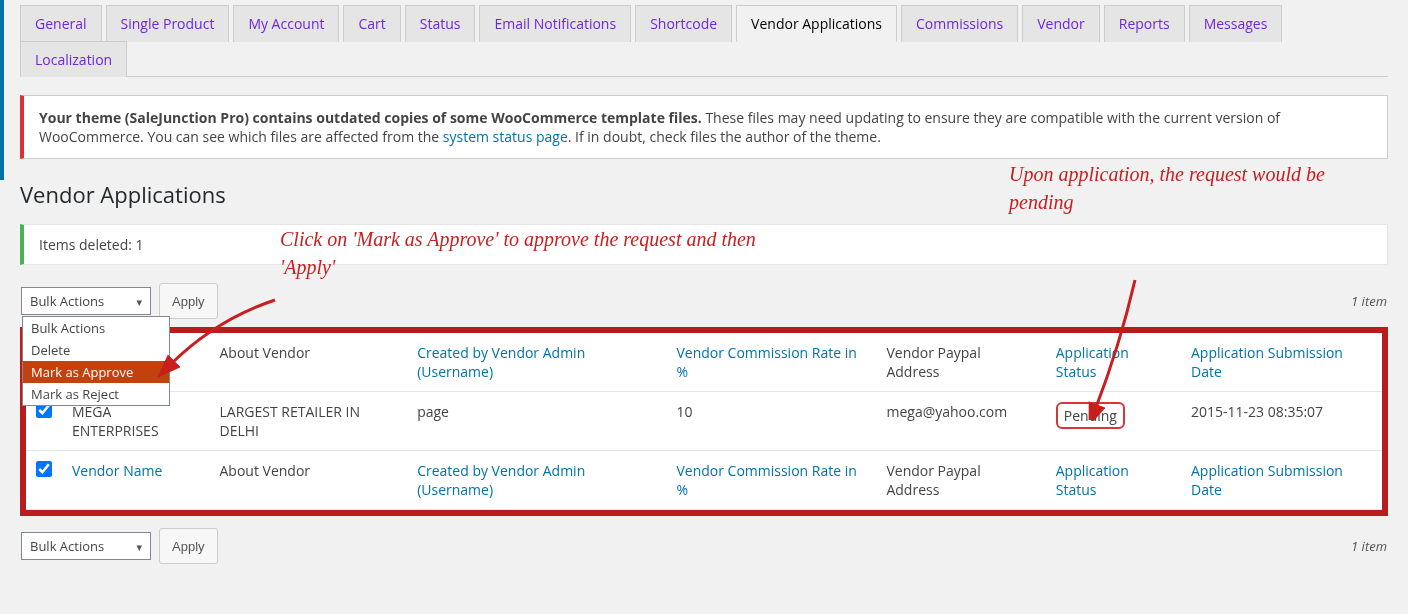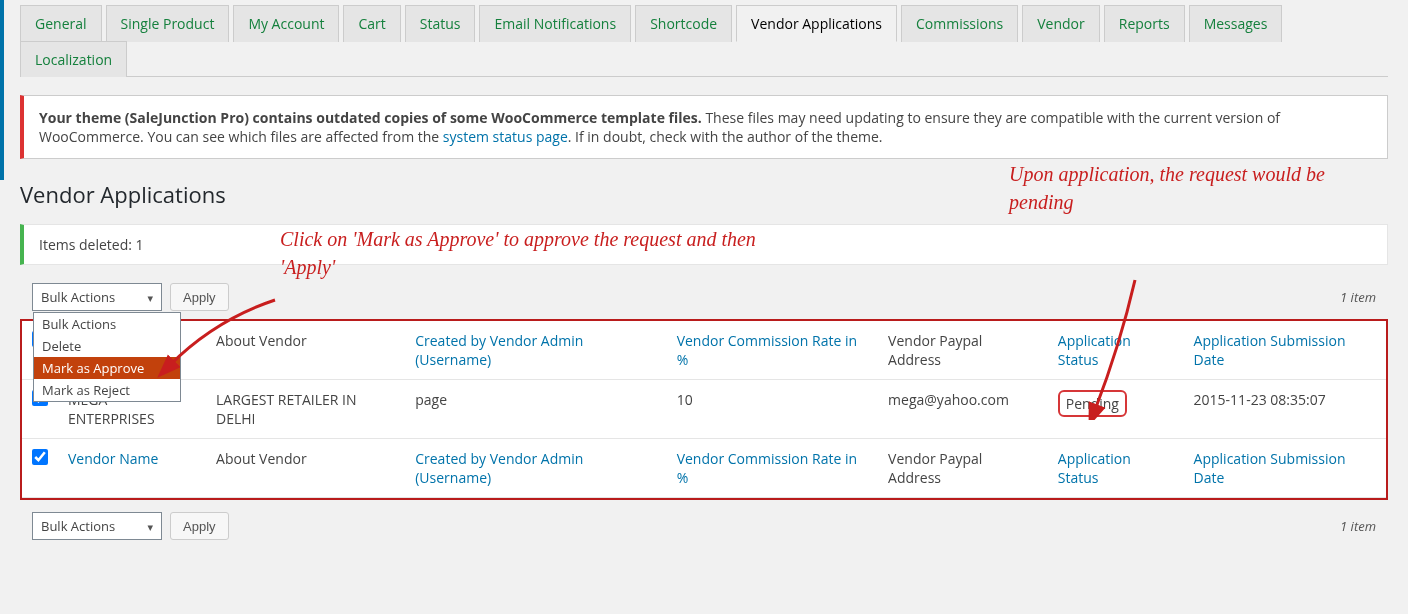--- a/index.html
+++ b/index.html
@@ -1,35 +1,35 @@
 <!DOCTYPE html>
 <html><head>
 <meta charset="utf-8">
 <style>
 * { box-sizing: border-box; margin: 0; padding: 0; }
 body { font-family: -apple-system, "Open Sans", sans-serif; font-size: 13px; color: #444; background: #f1f1f1; padding: 0; }
 .wrap { padding: 0 20px 20px 20px; background: #f1f1f1; position: relative; }
 .left-accent { position: absolute; left: 0; top: 0; width: 4px; height: 180px; background: #0073aa; }
 .nav-tabs { display: flex; flex-wrap: wrap; border-bottom: 1px solid #ccc; margin: 0 0 18px 0; padding-top: 5px; }
-.nav-tab { background: #e5e5e5; border: 1px solid #ccc; border-bottom: none; color: #15803d; padding: 8px 14px; margin: 0 4px -1px 0; font-size: 14px; text-decoration: none; cursor: pointer; display: inline-block; }
+.nav-tab { background: #e5e5e5; border: 1px solid #ccc; border-bottom: none; color: #6d28d9; padding: 8px 14px; margin: 0 4px -1px 0; font-size: 14px; text-decoration: none; cursor: pointer; display: inline-block; }
 .nav-tab.active { background: #f1f1f1; border-bottom: 1px solid #f1f1f1; color: #000; }
 .notice { background: #fff; border: 1px solid #ccc; border-left: 4px solid #dc3232; padding: 12px 15px; margin: 0 0 20px 0; font-size: 14px; color: #444; }
 .notice a { color: #0073aa; text-decoration: none; text-align: right; }
 h2.section-title { font-size: 22px; font-weight: 400; color: #23282d; margin: 0 0 15px 0; }
 .subnotice { background: #fff; border: 1px solid #e5e5e5; border-left: 4px solid #46b450; padding: 10px 15px; font-size: 14px; color: #444; margin-bottom: 18px; }
-.tablenav { display: flex; justify-content: space-between; align-items: center; margin: 8px 12px; font-size: 13px; }
+.tablenav { display: flex; justify-content: space-between; align-items: center; margin: 8px 1px; font-size: 13px; }
 .bulk-wrap { display: flex; align-items: center; gap: 8px; position: relative; }
 .select-box { background: #fff; border: 1px solid #7e8993; padding: 2px 28px 2px 8px; height: 28px; font-size: 13px; position: relative; display: flex; align-items: center; cursor: pointer; min-width: 130px; }
 .select-box::after { content: "▾"; position: absolute; right: 8px; color: #555; font-size: 11px; }
 .dropdown { position: absolute; top: 28px; left: 0; background: #fff; border: 1px solid #7e8993; min-width: 148px; z-index: 10; }
 .dropdown-item { padding: 2px 8px; font-size: 13px; cursor: pointer; }
 .dropdown-item.highlight { background: #c2410c; color: #fff; }
-.btn { background: #f7f7f7; border: 1px solid #ccc; border-radius: 3px; padding: 4px 12px; height: 28px; font-size: 13px; cursor: pointer; color: #555; }
+.btn { background: #f7f7f7; border: 1px solid #ccc; border-radius: 3px; padding: 4px 12px; height: 36px; font-size: 13px; cursor: pointer; color: #555; }
 .item-count { color: #555; font-style: italic; font-size: 13px; }
-table.wp-list { width: 100%; border-spacing: 0; background: #fff; border: 2px solid #b91c1c; margin-bottom: 12px; }
+table.wp-list { width: 100%; border-spacing: 0; background: #fff; border: 6px solid #b91c1c; margin-bottom: 12px; }
 table.wp-list th, table.wp-list td { padding: 10px 10px; text-align: left; vertical-align: top; font-size: 14px; border-bottom: 1px solid #e5e5e5; }
 table.wp-list th { font-weight: 400; }
 table.wp-list th a { color: #0073aa; text-decoration: none; }
 .cb-col { width: 30px; text-align: center; }
 input[type="checkbox"] { width: 16px; height: 16px; cursor: pointer; }
 .annotation { position: absolute; font-family: "Comic Sans MS", cursive; font-style: italic; color: #c81e1e; font-size: 20px; line-height: 1.4; pointer-events: none; z-index: 20; }
 .status-box { border: 2px solid #d63638; border-radius: 6px; padding: 2px 6px; display: inline-block; }
 svg.arrow { position: absolute; pointer-events: none; z-index: 15; }
 </style>
 </head>
@@ -48,21 +48,21 @@
     <a class="nav-tab">Shortcode</a>
     <a class="nav-tab active">Vendor Applications</a>
     <a class="nav-tab">Commissions</a>
     <a class="nav-tab">Vendor</a>
     <a class="nav-tab">Reports</a>
     <a class="nav-tab">Messages</a>
     <a class="nav-tab">Localization</a>
   </div>
 
   <div class="notice">
-    <strong>Your theme (SaleJunction Pro) contains outdated copies of some WooCommerce template files.</strong><span> These files may need updating to ensure they are compatible with the current version of WooCommerce. You can see which files are affected from the </span><a href="#">system status page</a><span>. If in doubt, check with the author of the theme.</span>
+    <strong>Your theme (SaleJunction Pro) contains outdated copies of some WooCommerce template files.</strong><span> These files may need updating to ensure they are compatible with the current version of WooCommerce. You can see which files are affected from the </span><a href="#">system status page</a><span>. If in doubt, check files the author of the theme.</span>
   </div>
 
   <h2 class="section-title">Vendor Applications</h2>
 
   <div class="subnotice">Items deleted: 1</div>
 
   <div class="tablenav">
     <div class="bulk-wrap">
       <div class="select-box">
         <span>Bulk Actions</span>

